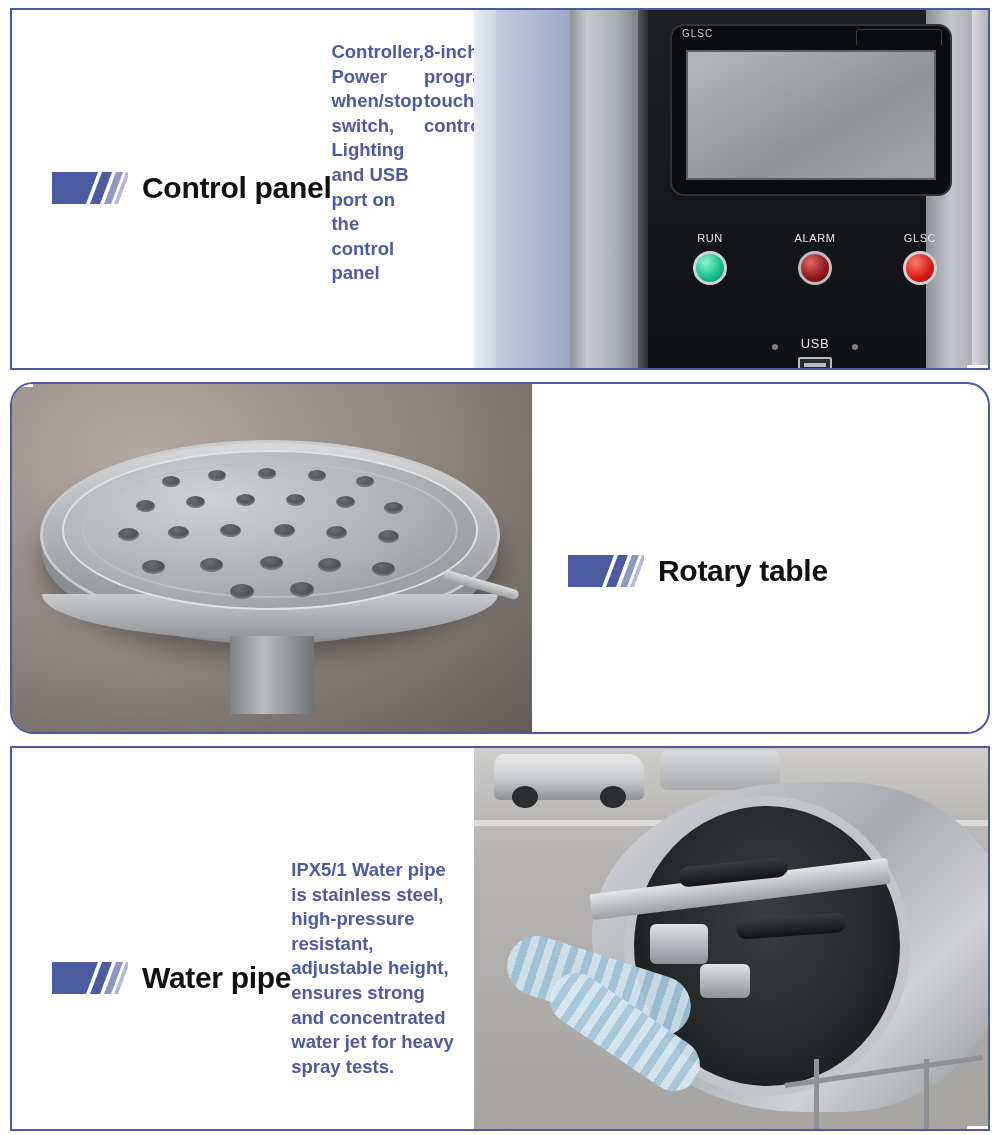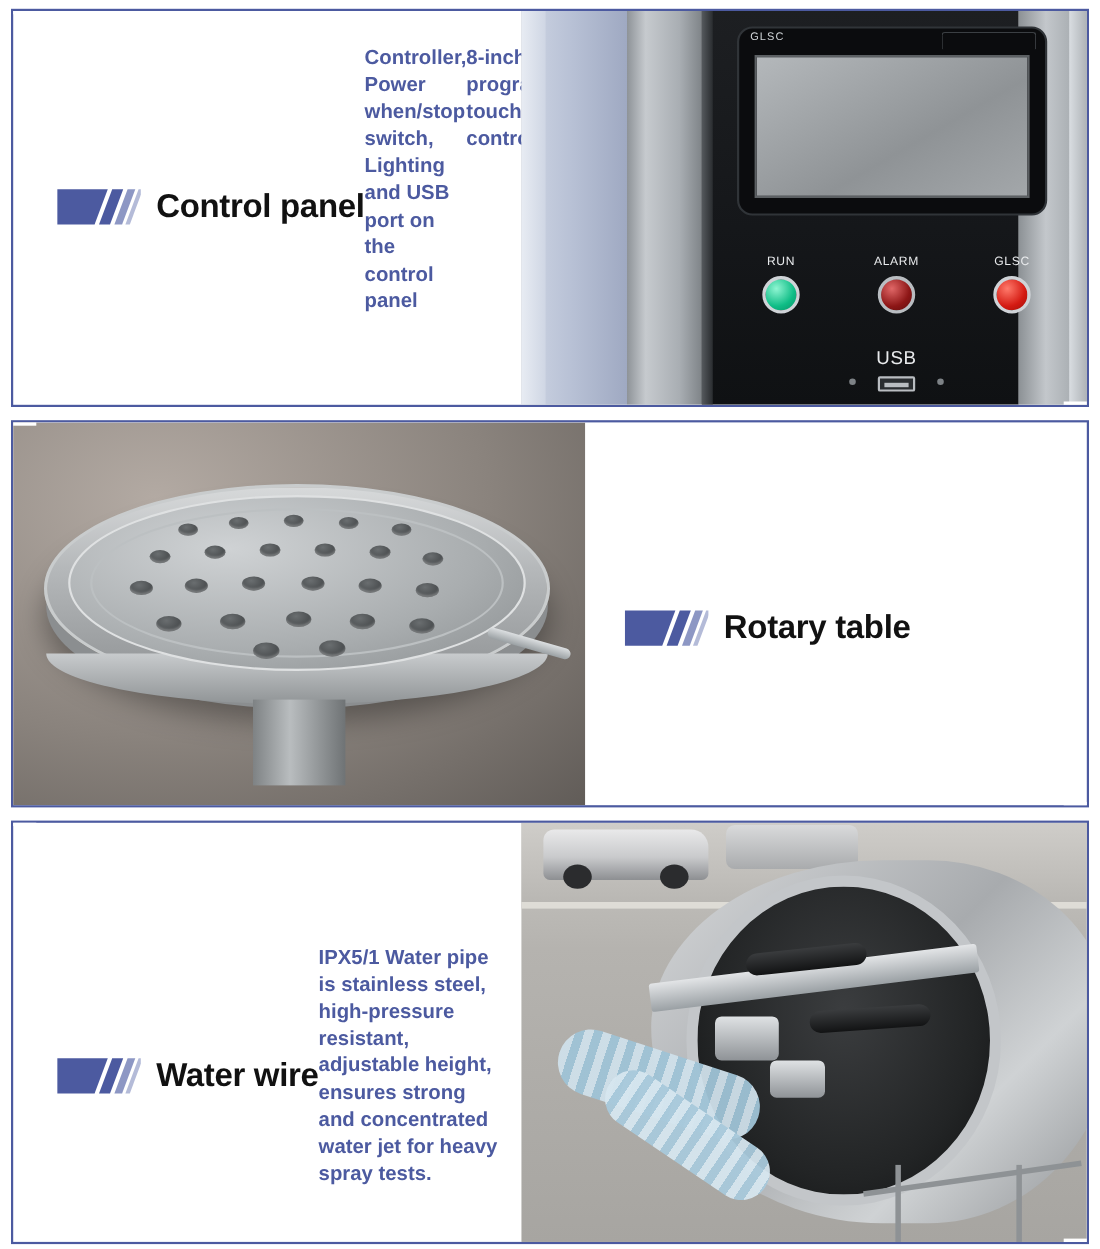--- a/index.html
+++ b/index.html
@@ -97,29 +97,29 @@
   .cp-btnrow { position: absolute; left: 196px; top: 222px; width: 290px; height: 66px; }
   .cp-btn { position: absolute; text-align: center; width: 80px; }
   .cp-btn .lbl { font-size: 11px; color: #e8eaec; letter-spacing: 0.6px; margin-bottom: 7px; }
   .cp-lamp { width: 34px; height: 34px; border-radius: 50%; margin: 0 auto;
       border: 3px solid #cfd3d7; }
   .cp-lamp.run   { background: radial-gradient(circle at 35% 30%, #8ff5d2, #0fbd86 60%, #0a8f66); }
   .cp-lamp.alarm { background: radial-gradient(circle at 35% 30%, #e06767, #8d1616 60%, #5c0d0d);
       border-color: #b9bdc1; }
   .cp-lamp.power { background: radial-gradient(circle at 35% 30%, #ff7a6b, #d41a12 60%, #9c0f09); }
   .cp-usb { position: absolute; left: 196px; top: 306px; width: 290px; text-align: center; }
-  .cp-usb .lbl { font-size: 17px; color: #e8eaec; letter-spacing: 0.6px; }
+  .cp-usb .lbl { font-size: 13px; color: #e8eaec; letter-spacing: 0.6px; margin-top: 20px; }
   .cp-usb-port { margin: 6px auto 0; width: 34px; height: 14px; border: 2px solid #b9bdc1;
       border-radius: 2px; background: #2a2d30; position: relative; }
   .cp-usb-port::after { content: ""; position: absolute; left: 4px; top: 4px; width: 22px;
       height: 4px; background: #b9bdc1; }
   .cp-screw { width: 6px; height: 6px; border-radius: 50%; background: #7d8286; position: absolute; }
 
   
-  #card-rotary-table { height: 352px; margin-bottom: 12px; }
+  #card-rotary-table { height: 352px; margin-bottom: 12px; border-radius: 23px; }
   #card-rotary-table .img-col { width: 520px; flex: 0 0 520px; }
   #card-rotary-table .text-col { flex: 1 1 auto; padding-top: 58px; padding-left: 36px; }
 
   .rt-photo { position: absolute; inset: 0;
       background: linear-gradient(160deg,#a49c96 0%, #8d8680 35%, #6f6a66 100%); }
   .rt-wall { position: absolute; inset: 0;
       background: radial-gradient(ellipse at 25% 20%, #b3aaa3 0%, #8a837d 55%, #615c58 100%); }
   .rt-disc-outer { position: absolute; left: 28px; top: 56px; width: 460px; height: 190px;
       border-radius: 50%;
       background: linear-gradient(180deg,#d7d9da 0%, #b5b8ba 40%, #8e9193 100%);
@@ -303,21 +303,21 @@
   <div class="card notch-tl notch-br" id="card-water-pipe">
     <div class="card-inner">
       <div class="text-col">
         <div class="head-row">
           <svg class="flag-icon" viewBox="0 0 76 36">
             <polygon points="0,2 46,2 34,34 0,34" fill="#4c5aa0"></polygon>
             <polygon points="50,2 60,2 48,34 38,34" fill="#4c5aa0"></polygon>
             <polygon points="64,2 71,2 59,34 52,34" fill="#8d97c4"></polygon>
             <polygon points="74,2 78,2 66,34 62,34" fill="#b4bbd8"></polygon>
           </svg>
-          <div class="head-title">Water wire</div>
+          <div class="head-title">Water pipe</div>
         </div>
         <p class="body-text">IPX5/1 Water pipe is stainless steel, high-pressure resistant, adjustable height, ensures strong and concentrated water jet for heavy spray tests.</p>
       </div>
 
       <div class="img-col">
         <div class="wp-photo">
           <div class="wp-ground"></div>
           <div class="wp-cars">
             <div class="wp-car2"></div>
             <div class="wp-car1">

